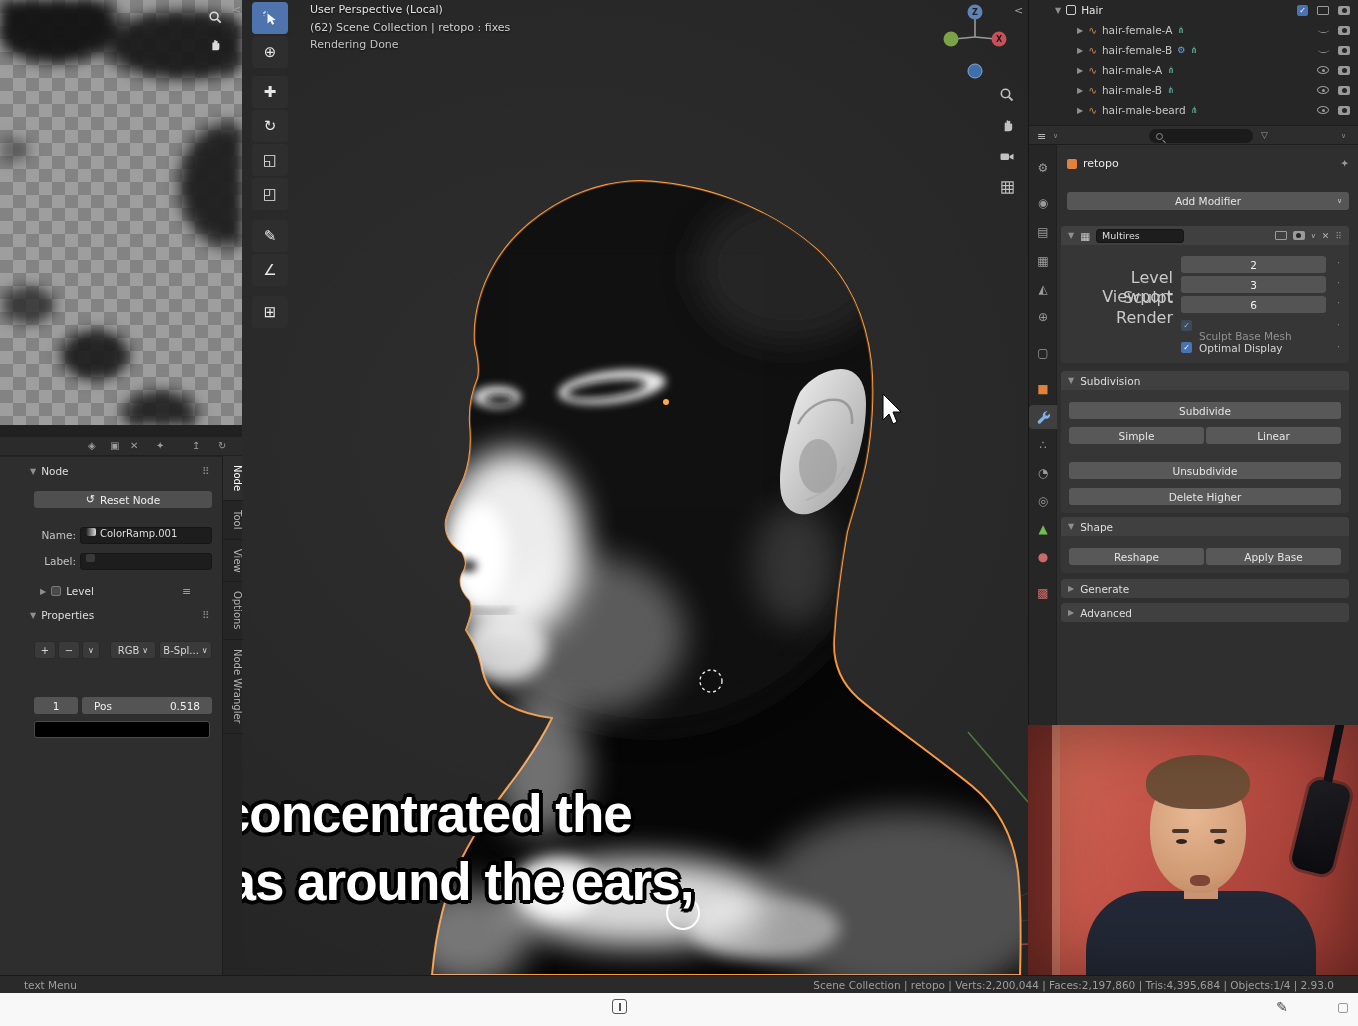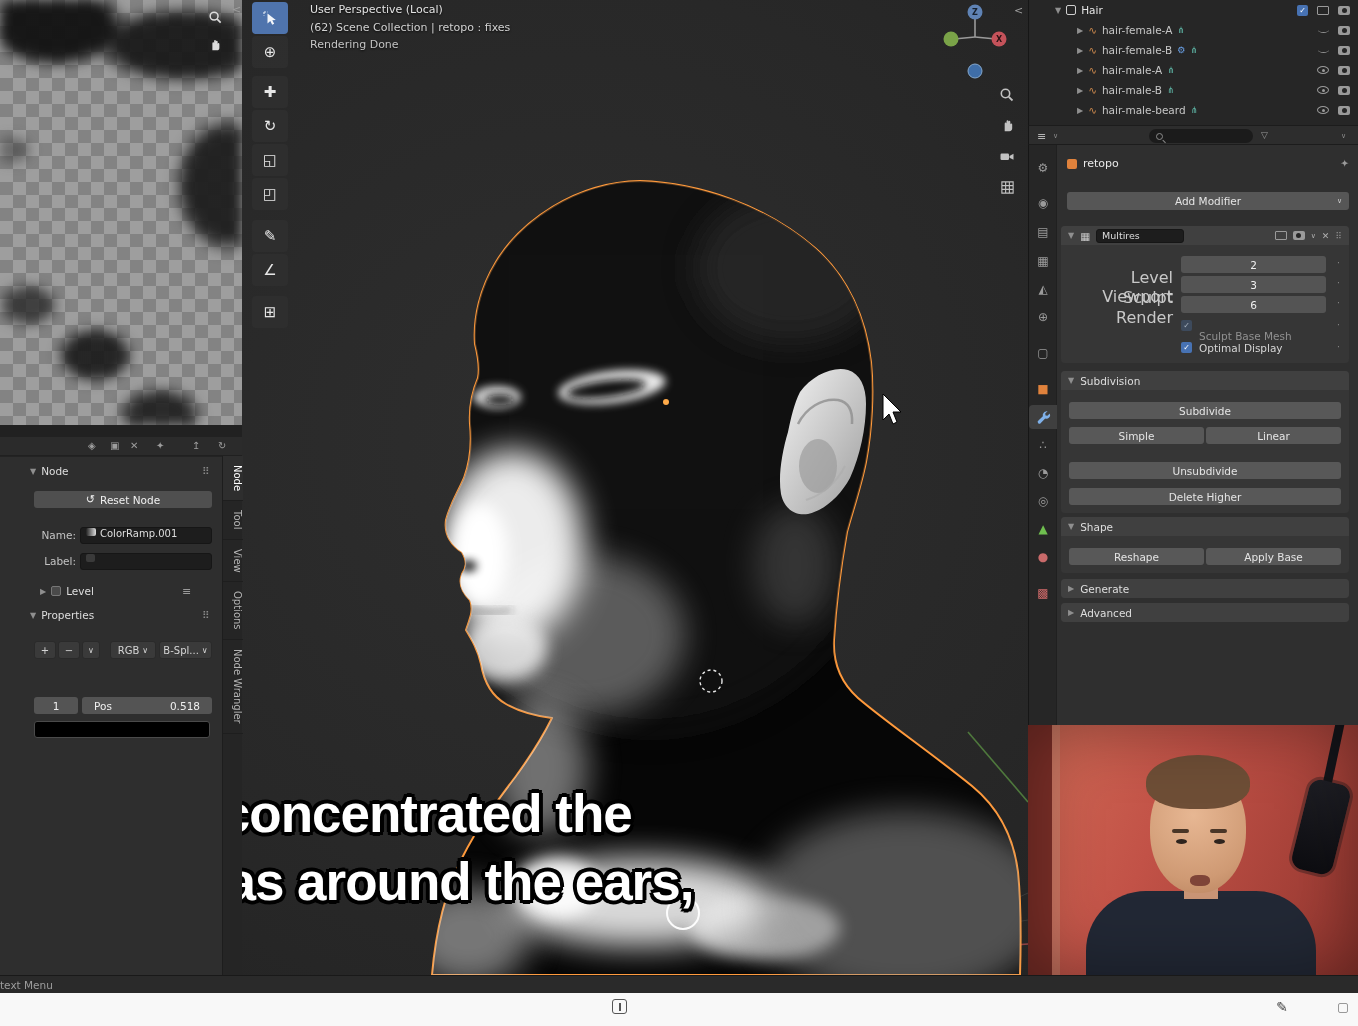--- a/index.html
+++ b/index.html
@@ -109,21 +109,21 @@
   .cb{width:11px;height:11px;border-radius:2px;display:flex;align-items:center;justify-content:center;
     font-size:8px;color:#fff;}
 
   
   #webcam{left:1028px;top:725px;width:330px;height:250px;overflow:hidden;
     background:linear-gradient(115deg,#d06a55 0%,#c25247 40%,#93362f 100%);}
   #webcam::after{content:"";position:absolute;inset:0;box-shadow:inset 0 0 70px rgba(0,0,0,.38);}
 
   
   #statusbar{left:0;top:975px;width:1358px;height:18px;background:#2a2a2a;border-top:1px solid #191919;
-    display:flex;align-items:center;justify-content:space-between;padding:0 0;font-size:10.5px;color:#9d9d9d;}
+    display:flex;align-items:center;justify-content:space-between;padding:0 24px;font-size:10.5px;color:#9d9d9d;}
   #bottomstrip{left:0;top:993px;width:1358px;height:33px;background:#f8f8f8;}
 </style>
 </head>
 <body>
 
 <div id="viewport" class="abs">
 
   <svg class="abs" style="left:0;top:0" width="1028" height="975" viewBox="0 0 1028 975">
     <defs>
       <filter id="b16" x="-60%" y="-60%" width="220%" height="220%">
@@ -634,20 +634,21 @@
   <div class="abs" style="left:186px;top:114px;width:11px;height:5px;background:#2e241e;border-radius:50%"></div>
   <div class="abs" style="left:162px;top:150px;width:20px;height:11px;background:#7e4438;border-radius:40%"></div>
 
   <div class="abs" style="left:300px;top:-6px;width:9px;height:80px;background:#15151a;transform:rotate(12deg)"></div>
   <div class="abs" style="left:272px;top:56px;width:42px;height:92px;background:linear-gradient(#1e1e24,#0d0d11);
        border-radius:12px;transform:rotate(14deg);box-shadow:0 0 0 3px rgba(20,20,24,.35)"></div>
 </div>
 
 <div id="statusbar" class="abs">
   <span>text Menu</span>
+  <span>Scene Collection | retopo | Verts:2,200,044 | Faces:2,197,860 | Tris:4,395,684 | Objects:1/4 | 2.93.0</span>
 </div>
 
 <div id="bottomstrip" class="abs">
   <div class="abs" style="left:612px;top:6px;width:15px;height:15px;border:1.5px solid #555;border-radius:3px;
        display:flex;align-items:center;justify-content:center">
     <span style="width:2px;height:8px;background:#555"></span>
   </div>
   <span class="abs" style="right:70px;top:6px;color:#444;font-size:14px">✎</span>
   <span class="abs" style="right:10px;top:10px;width:10px;height:10px;border:1.5px solid #999;border-radius:2px"></span>
 </div>

